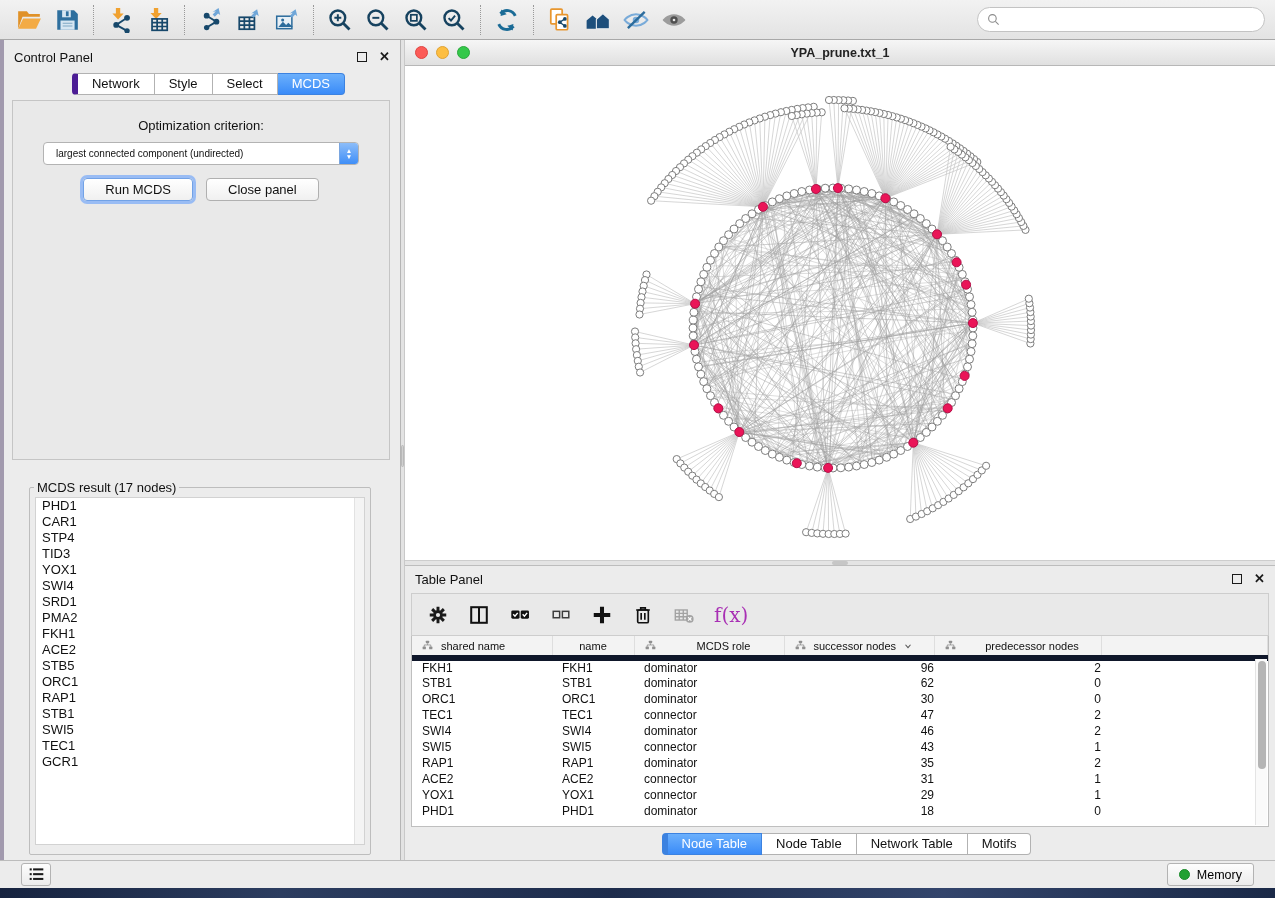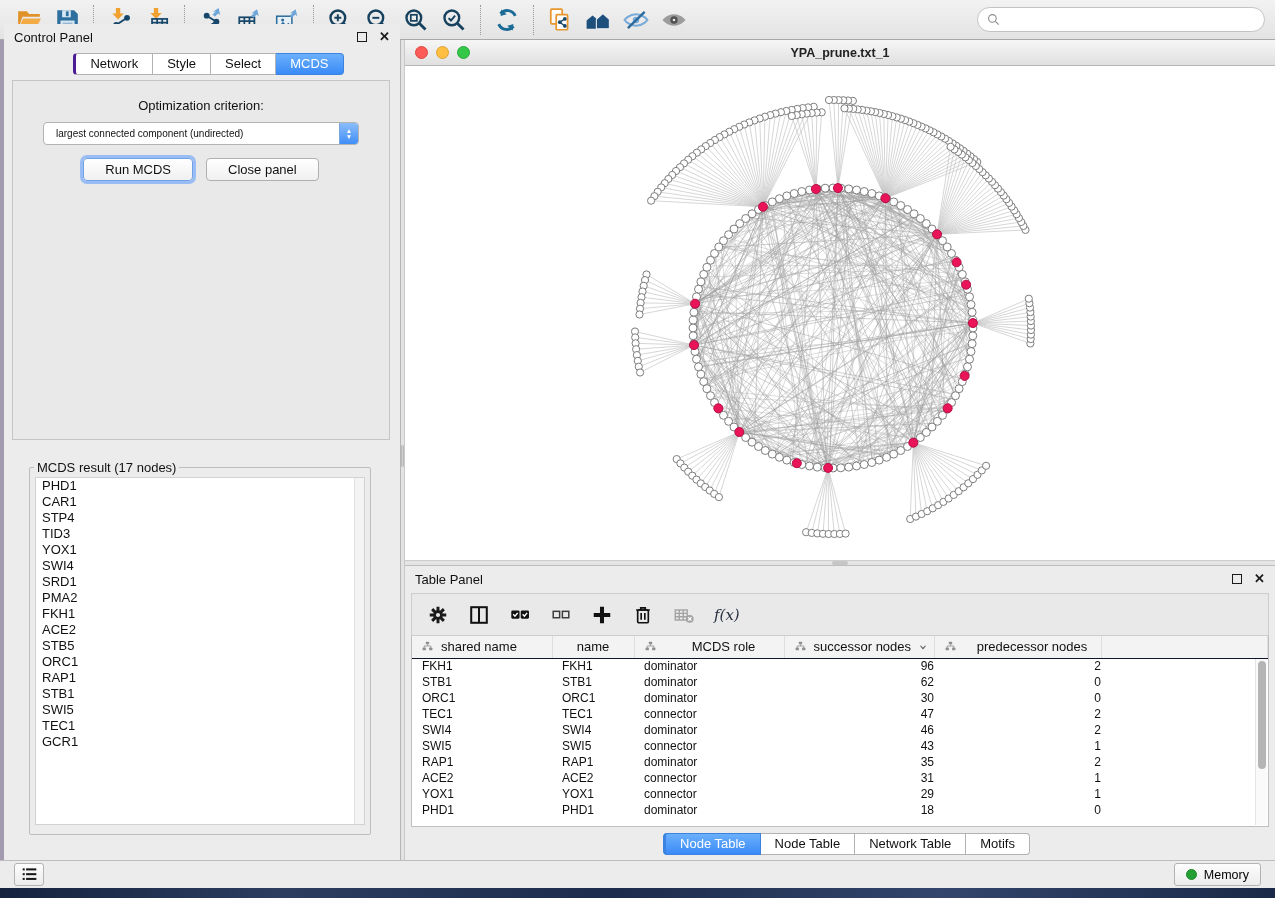--- a/index.html
+++ b/index.html
@@ -20,33 +20,33 @@
   .search-wrap { margin-left:auto; width:288px; height:25px; background:#fff;
     border:1px solid #c3c3c3; border-radius:13px; display:flex; align-items:center;
     padding:0 9px; gap:6px; }
   .search-wrap svg { width:13px; height:13px; flex:none; }
   .search-input { border:none; outline:none; flex:1; font-size:13px; background:transparent; }
   
   .wall-left { position:absolute; left:0; top:40px; width:4px; bottom:10px; background:#a29aae; }
   .wall-bottom { position:absolute; left:0; right:0; bottom:0; height:10px;
     background:linear-gradient(90deg,#16233f,#2c3d60 22%,#1d2c4c 48%,#33456c 74%,#1a2947); }
   
-  .control-panel { position:absolute; left:4px; top:24px; width:396px; bottom:38px; background:#ececec; }
+  .control-panel { position:absolute; left:4px; top:44px; width:396px; bottom:38px; background:#ececec; }
   .v-splitter { position:absolute; left:400px; top:40px; width:5px; bottom:38px;
     background:#e3e3e3; border-left:1px solid #b5b5b5; border-right:1px solid #c9c9c9; }
   .v-grip { position:absolute; top:405px; left:0; right:0; height:22px; background:#cfcfcf;
     border:1px solid #b9b9b9; border-radius:2px; }
   .panel-header { height:26px; display:flex; align-items:center; padding:0 10px; font-size:13px; }
   .panel-header .spacer { flex:1; }
   .float-icon { width:10px; height:10px; border:1.5px solid #1a1a1a; margin-right:12px; }
   .close-icon { font-size:13px; font-weight:bold; color:#1a1a1a; line-height:10px; }
   .cp-tabs { display:flex; justify-content:center; margin-top:3px; position:relative; z-index:2; }
   .seg-btn { height:22px; line-height:20px; padding:0 14px; background:#fff;
     border:1px solid #b2b2b2; border-left:none; font-size:13px; color:#111; }
-  .seg-btn.first { border-left:3px solid #4c1d95; border-radius:4px 0 0 4px;margin-left:13px; }
+  .seg-btn.first { border-left:6px solid #4c1d95; border-radius:4px 0 0 4px;margin-left:13px; }
   .seg-btn.last { border-radius:0 4px 4px 0; }
   .seg-btn.active { background:linear-gradient(#6cb0fc,#3a8bf8); border-color:#3c82e0; color:#fff; }
   .cp-content { position:absolute; left:8px; right:10px; top:56px; height:360px;
     background:#e9e9e9; border:1px solid #c5c5c5; text-align:center; }
   .opt-label { margin-top:17px; font-size:13px; }
   .dropdown { margin:9px auto 0; width:316px; height:23px; background:#fff;
     border:1px solid #b3b3b3; border-radius:4px; display:flex; align-items:center; overflow:hidden; }
   .dropdown-text { flex:1; font-size:10px; text-align:left; padding-left:12px; white-space:nowrap; }
   .dropdown-stepper { width:19px; align-self:stretch; background:linear-gradient(#8cbdf9,#3f8ef7);
     color:#fff; display:flex; flex-direction:column; align-items:center; justify-content:center;
@@ -80,40 +80,40 @@
   .h-splitter { position:absolute; top:520px; height:6px; left:0; right:0; background:#e4e4e4;
     border-top:1px solid #cdcdcd; border-bottom:1px solid #bdbdbd; }
   .h-grip { width:16px; height:4px; background:#c6c6c6; border-radius:2px; margin:0 auto; }
   
   .table-panel { position:absolute; top:526px; left:0; right:0; bottom:0; background:#ececec; }
   .tp-toolbar { margin:1px 6px 0; height:43px; background:#e9e9e9; border:1px solid #cdcdcd;
     display:flex; align-items:center; gap:19px; padding:0 15px; }
   .tp-btn { background:transparent; border:none; padding:0; display:flex; align-items:center; }
   .tp-btn svg { width:22px; height:22px; }
   .tp-btn.disabled { opacity:.9; }
-  .fx { font-family:"DejaVu Serif", serif; font-style:italic; font-size:15px; color:#0f172a; }
+  .fx { font-family:"DejaVu Serif", serif; font-size:20px; color:#a21caf; }
   .table-wrap { margin:0 6px; position:relative; background:#fff;
     border:1px solid #bfbfbf; border-top:none; height:191px; overflow:hidden; }
   table.data { border-collapse:collapse; table-layout:fixed; width:100%; }
-  table.data thead th { height:22px; background:#f3f3f3; border-bottom:1px solid #0f172a;
-    border-right:1px solid #dedede; font-weight:normal; font-size:13px; padding:0; }
+  table.data thead th { height:22px; background:#f3f3f3; border-bottom:6px solid #0f172a;
+    border-right:1px solid #dedede; font-weight:normal; font-size:11px; padding:0; }
   .th-inner { display:flex; align-items:center; gap:7px; padding-left:9px; }
   .th-inner.centered { justify-content:center; padding-left:0; }
   table.data tbody td { height:16px; font-size:12px; padding:0 0 0 10px; white-space:nowrap; }
   td.num { text-align:right; padding:0; }
   td.num-succ { padding-right:88px; }
   td.num-pred { padding-right:14px; }
   .tbl-scroll { position:absolute; top:23px; right:1px; bottom:1px; width:12px;
     background:#fafafa; border-left:1px solid #e4e4e4; }
   .tbl-thumb { position:absolute; top:2px; left:2px; width:8px; height:108px;
     background:#b5b5b5; border-radius:4px; }
   .tab-bar { position:absolute; bottom:5px; left:0; right:0; display:flex; justify-content:center; }
   
   .status-bar { position:absolute; left:0; right:0; bottom:10px; height:28px; background:#ececec;
-    border-top:1px solid #bcbcbc; display:flex; align-items:center; padding:0 14px; }
+    border-top:1px solid #bcbcbc; display:flex; align-items:center; padding:0 21px; }
   .list-btn { width:30px; height:23px; background:linear-gradient(#fdfdfd,#ececec);
     border:1px solid #b3b3b3; border-radius:3px; display:flex; align-items:center; justify-content:center; padding:0; }
   .memory-btn { margin-left:auto; height:23px; padding:0 11px; display:flex; align-items:center; gap:7px;
     background:linear-gradient(#fdfdfd,#ececec); border:1px solid #b3b3b3; border-radius:3px; font-size:12.5px; }
   .mem-dot { width:11px; height:11px; border-radius:50%; background:#22a033; border:1px solid #1a8a2a; }
 </style>
 </head>
 <body>
 
 <div class="toolbar">

